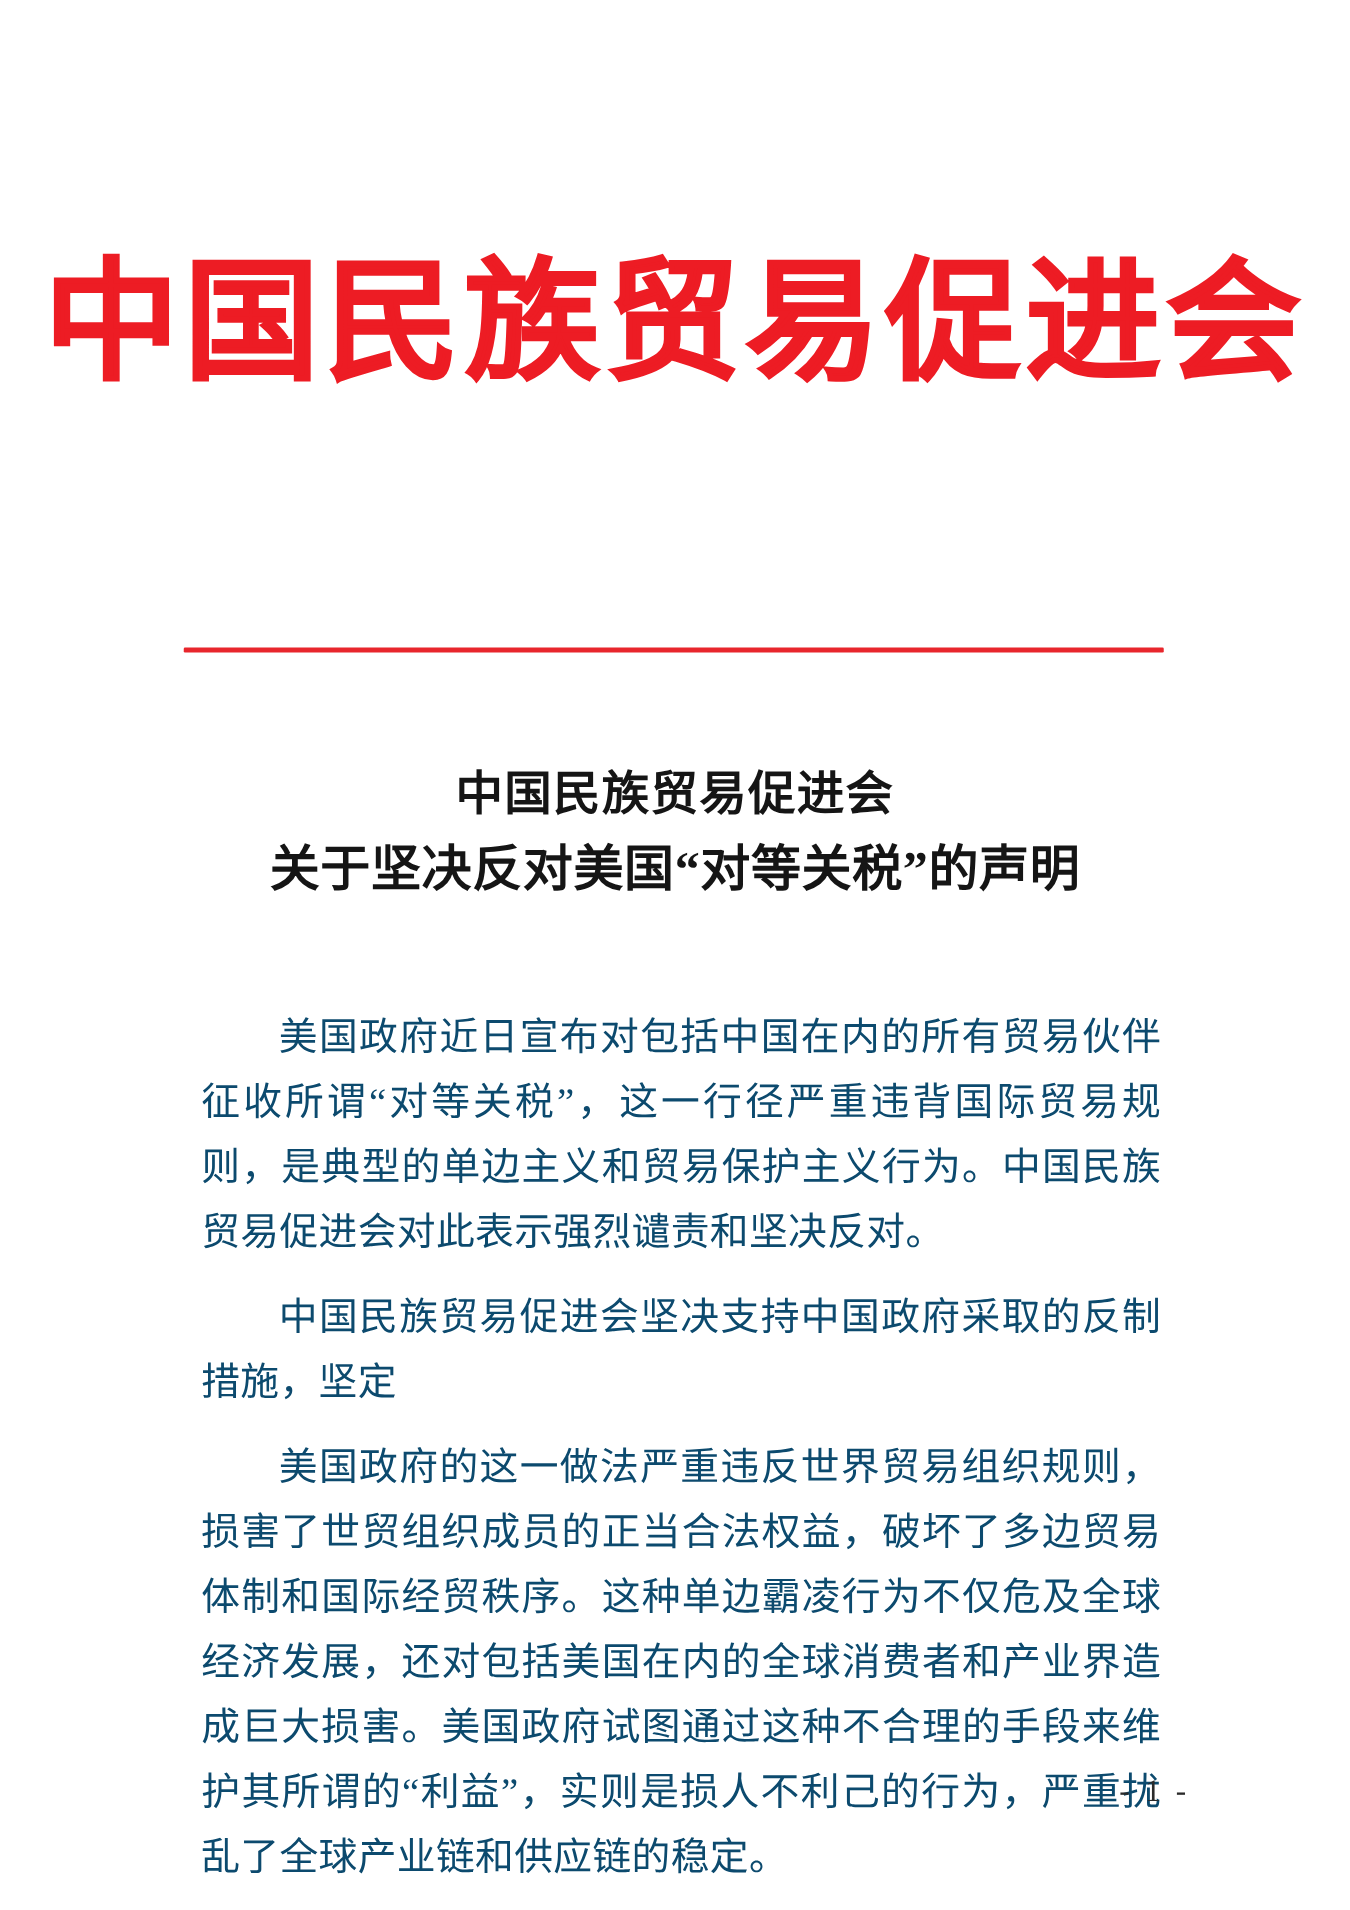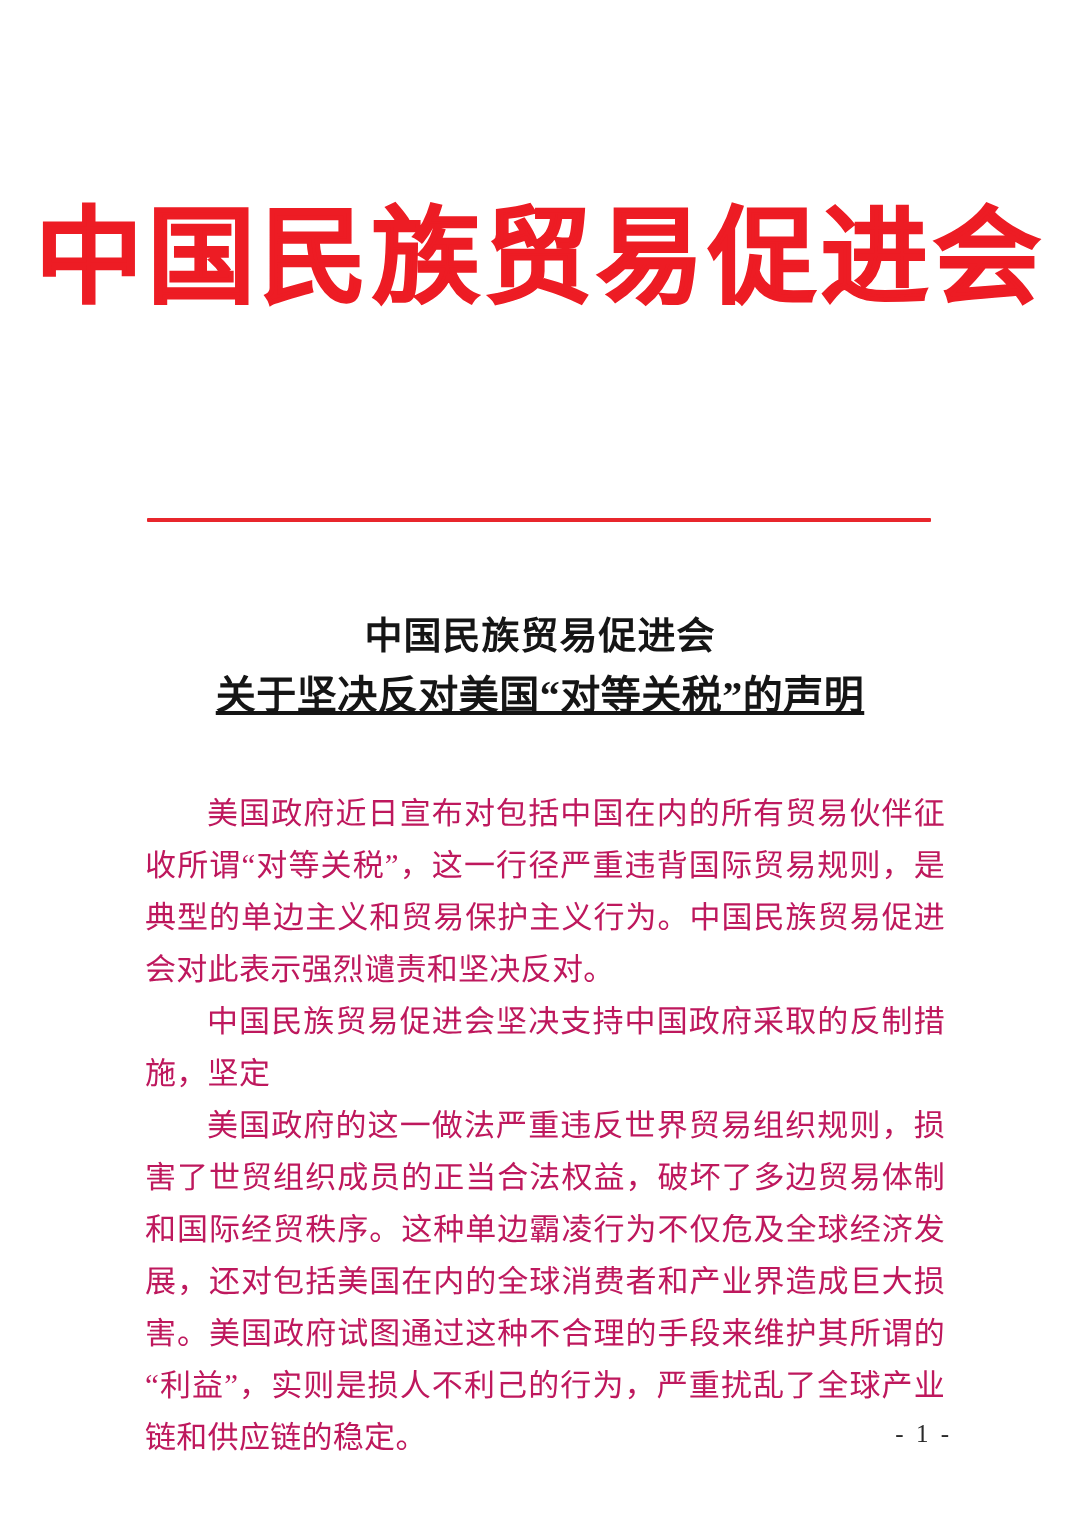--- a/index.html
+++ b/index.html
@@ -67,40 +67,39 @@
     font-weight: 700;
     letter-spacing: 1px;
     line-height: 1.52;
     color: #151515;
     white-space: nowrap;
   }
 
   .doc-title-line.wide {
     font-size: 40px;
     letter-spacing: 0.5px;
-    text-decoration: underline;
   }
 
   
   .body-block {
     position: absolute;
     left: 145px;
     top: 788px;
     width: 800px;
   }
 
   .body-para {
     font-family: "Liberation Serif", "DejaVu Serif", serif;
     font-size: 31px;
     line-height: 52px;
-    color: #be185d;
+    color: #0c4a6e;
     text-align: justify;
     text-justify: inter-character;
     text-indent: 2em;
-    margin: 0;
+    margin: 16px;
     letter-spacing: 0.3px;
   }
 
   
   .page-number {
     position: absolute;
     right: 128px;
     top: 1420px;
     font-family: "Liberation Serif", "DejaVu Serif", serif;
     font-size: 25px;

